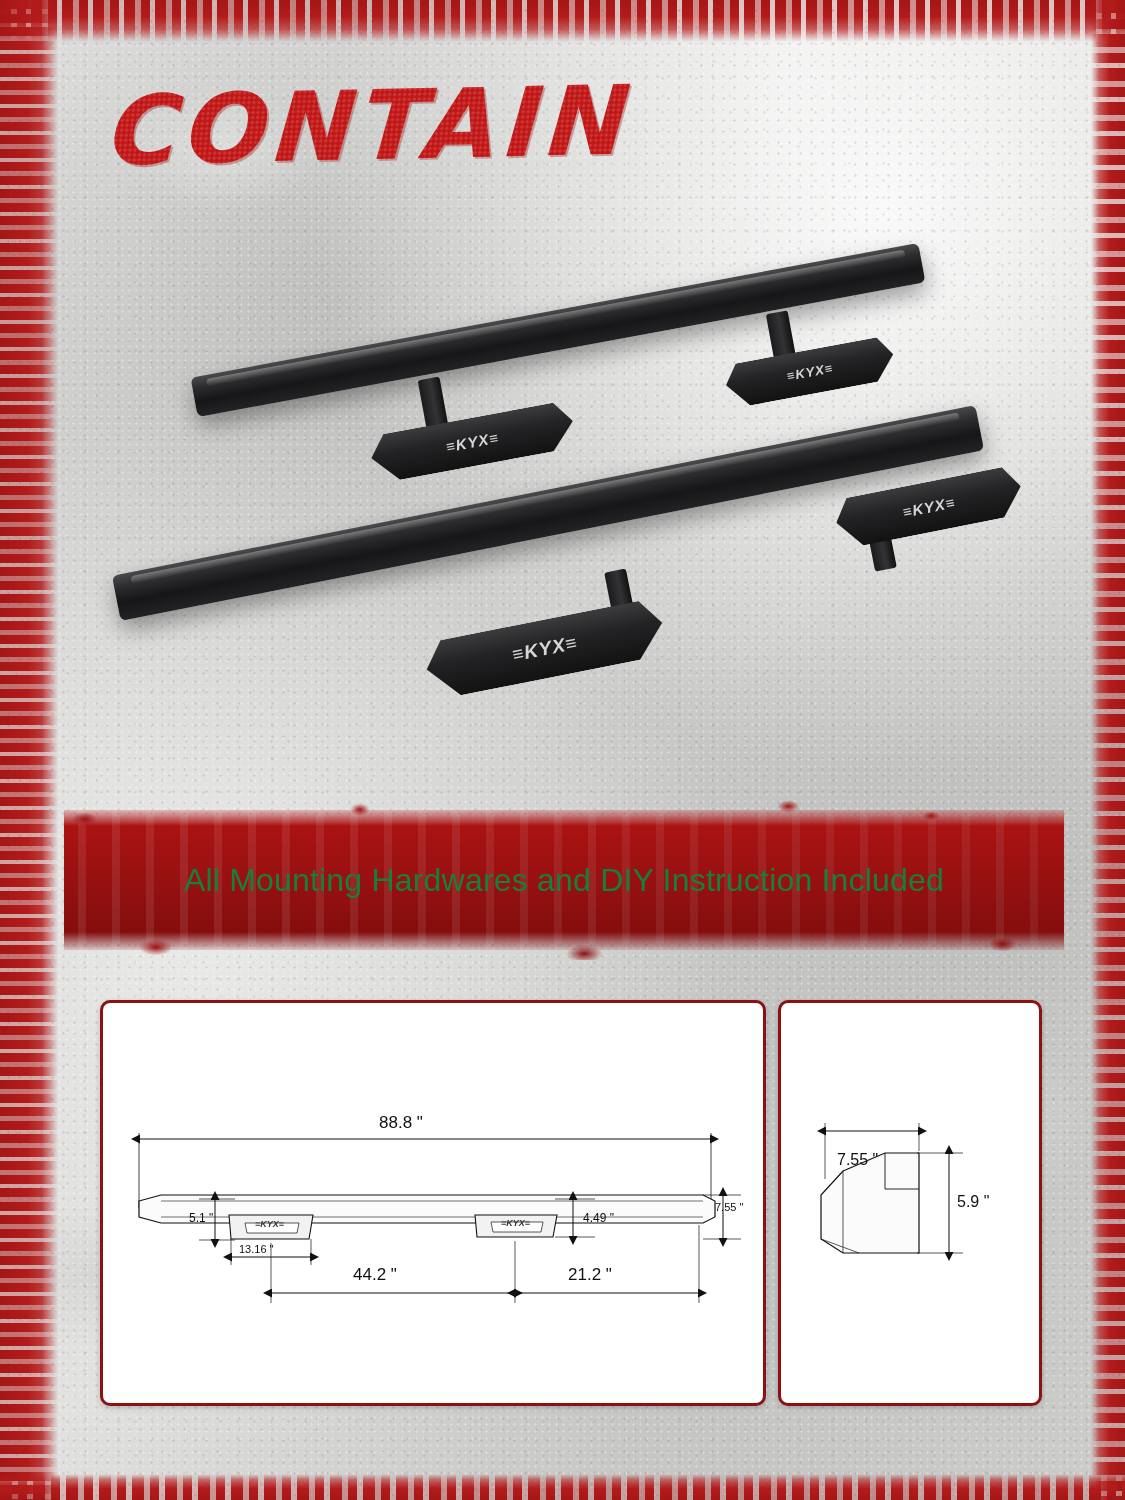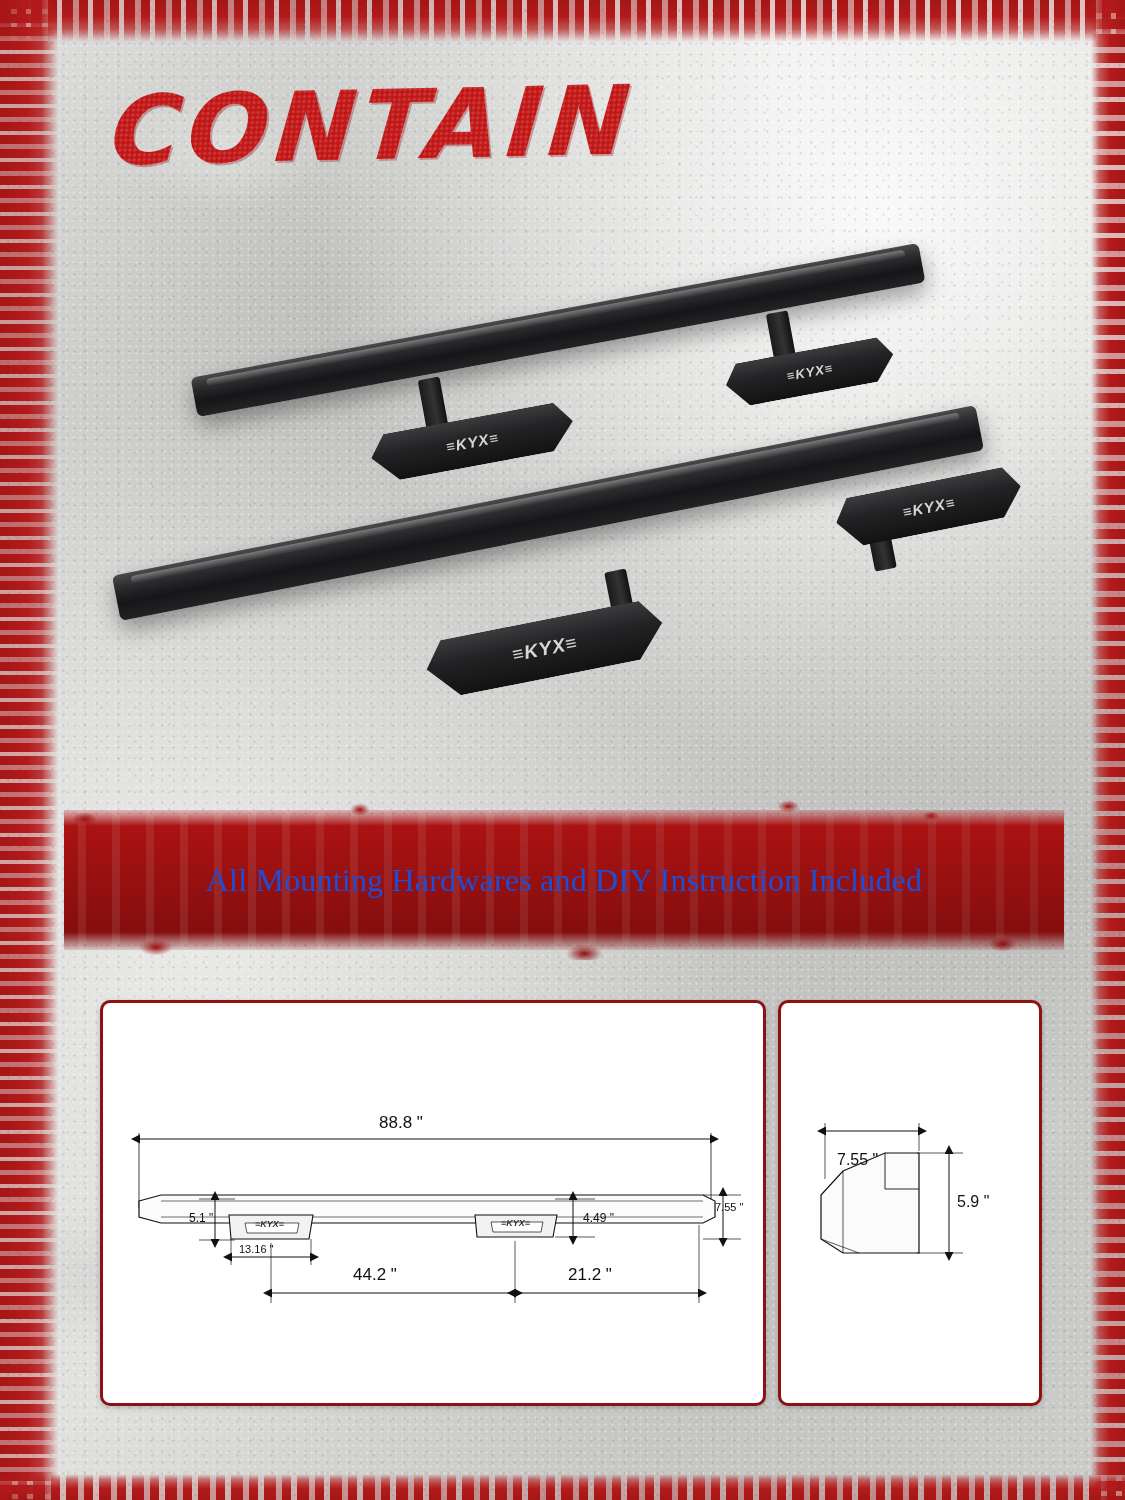--- a/index.html
+++ b/index.html
@@ -216,25 +216,24 @@
   }
   .banner-text {
     position: absolute;
     left: 64px;
     top: 810px;
     width: 1000px;
     height: 140px;
     display: flex;
     align-items: center;
     justify-content: center;
-    color: #1d4ed8;
+    color: #15803d;
     font-size: 32px;
     letter-spacing: 0.2px;
     text-align: left;
-    font-family: Liberation Serif, serif;
   }
 
   
   .panel {
     position: absolute;
     background: #ffffff;
     border: 3px solid #8d1111;
     border-radius: 10px;
     box-shadow: 0 2px 6px rgba(0,0,0,0.18);
   }

